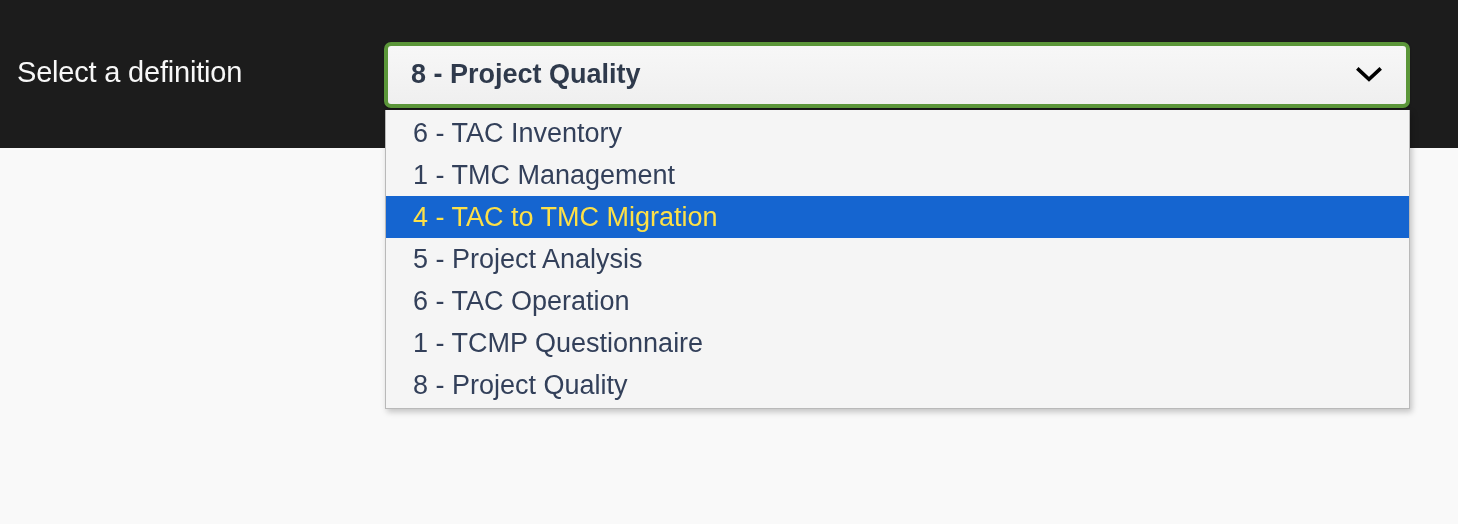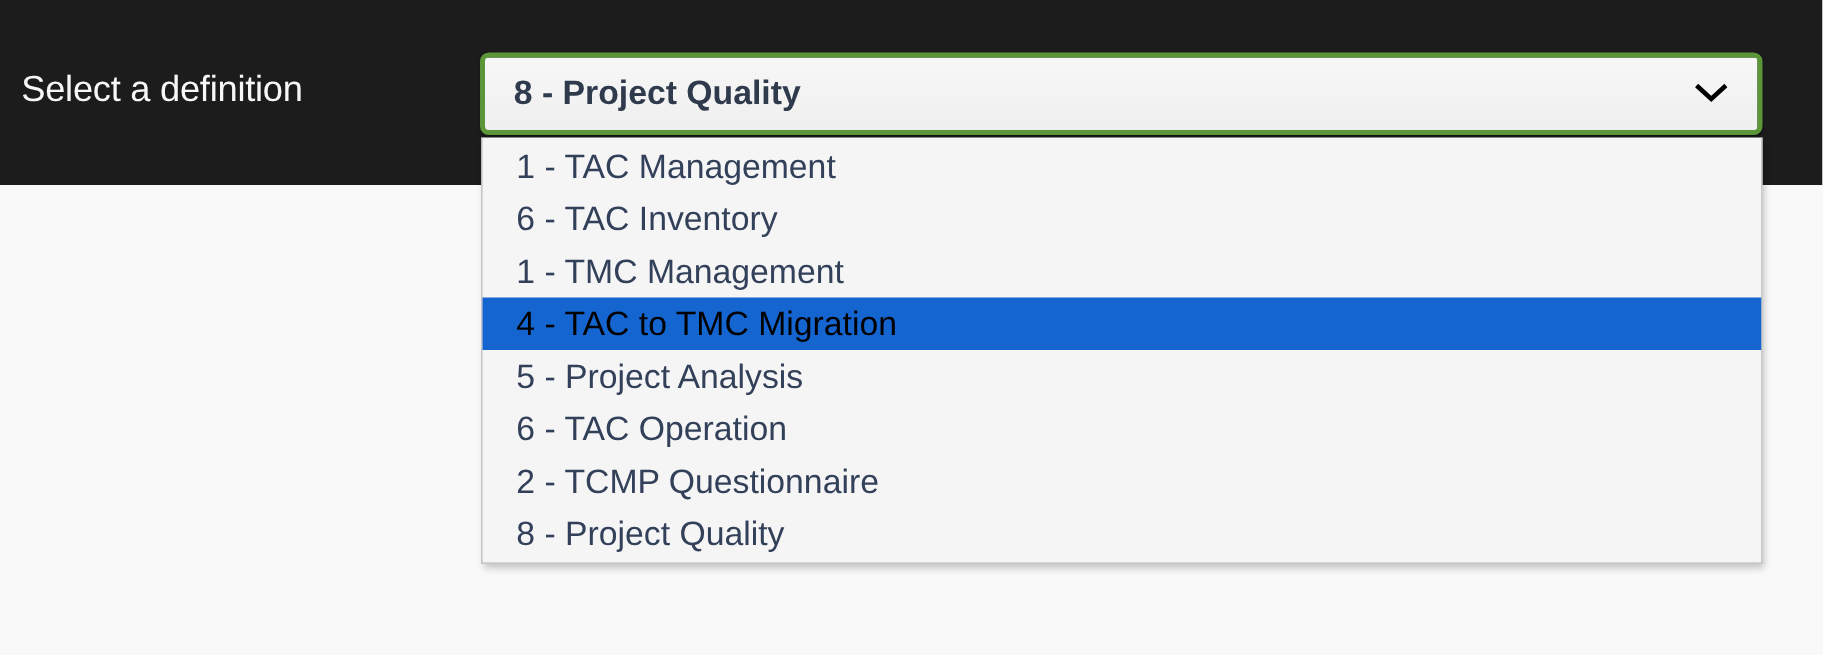--- a/index.html
+++ b/index.html
@@ -93,41 +93,40 @@
     line-height: 42px;
     padding-left: 27px;
     font-size: 27px;
     color: #33405a;
     white-space: nowrap;
     cursor: default;
     box-sizing: border-box;
   }
   .option.highlighted {
     background: #1565d0;
-    color: #000000;
+    color: #fde047;
   }
 </style>
 </head>
 <body>
 
 <div id="topbar"></div>
 
 <div id="label">Select a definition</div>
 
 <div id="select-box">
   <div id="select-value">8 - Project Quality</div>
   <div id="select-chevron">
     <svg width="26" height="16" viewBox="0 0 26 16" aria-hidden="true">
       <path d="M2.6 2.6 L13 12.2 L23.4 2.6" fill="none" stroke="#000000" stroke-width="3.6" stroke-linecap="square" stroke-linejoin="miter"></path>
     </svg>
   </div>
 </div>
 
 <div id="dropdown">
-  <div class="option">1 - TAC Management</div>
   <div class="option">6 - TAC Inventory</div>
   <div class="option">1 - TMC Management</div>
   <div class="option highlighted">4 - TAC to TMC Migration</div>
   <div class="option">5 - Project Analysis</div>
   <div class="option">6 - TAC Operation</div>
-  <div class="option">2 - TCMP Questionnaire</div>
+  <div class="option">1 - TCMP Questionnaire</div>
   <div class="option">8 - Project Quality</div>
 </div>
 
 </body></html>

